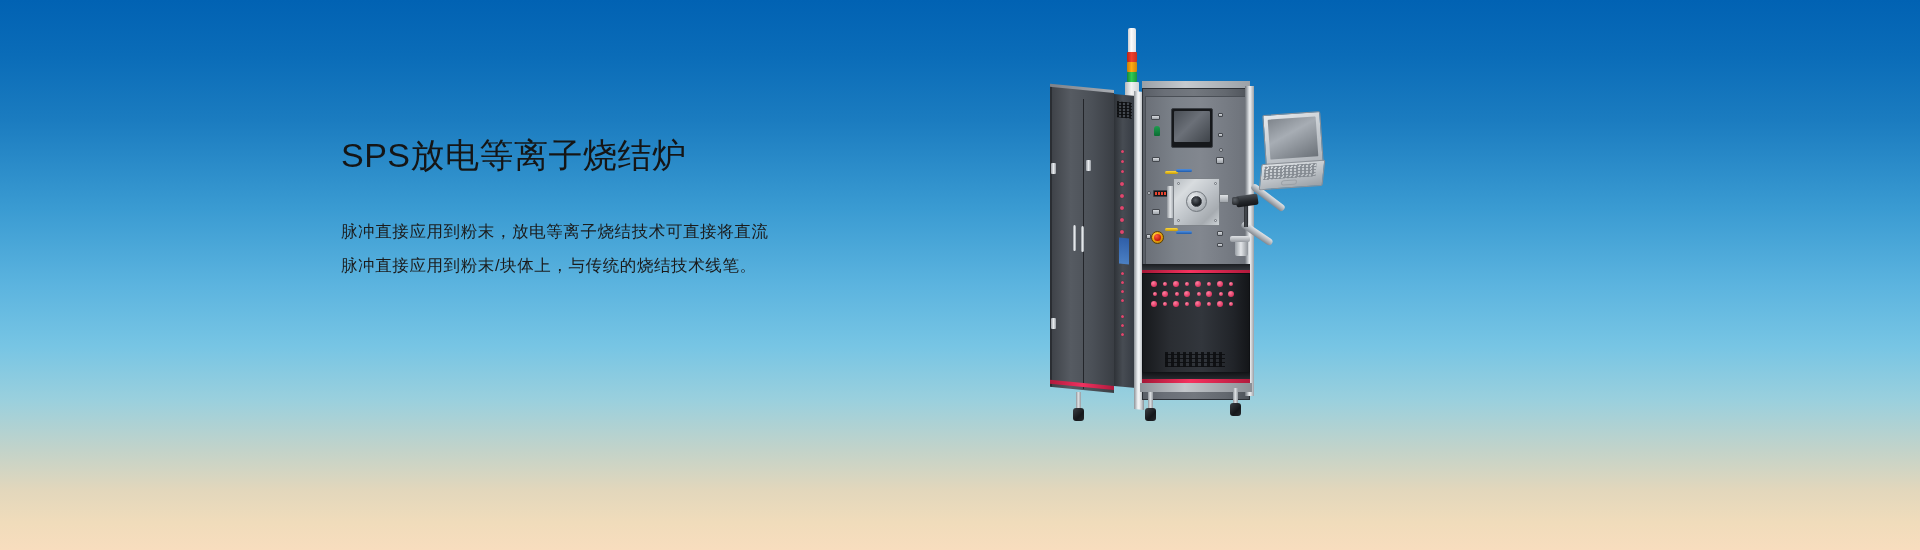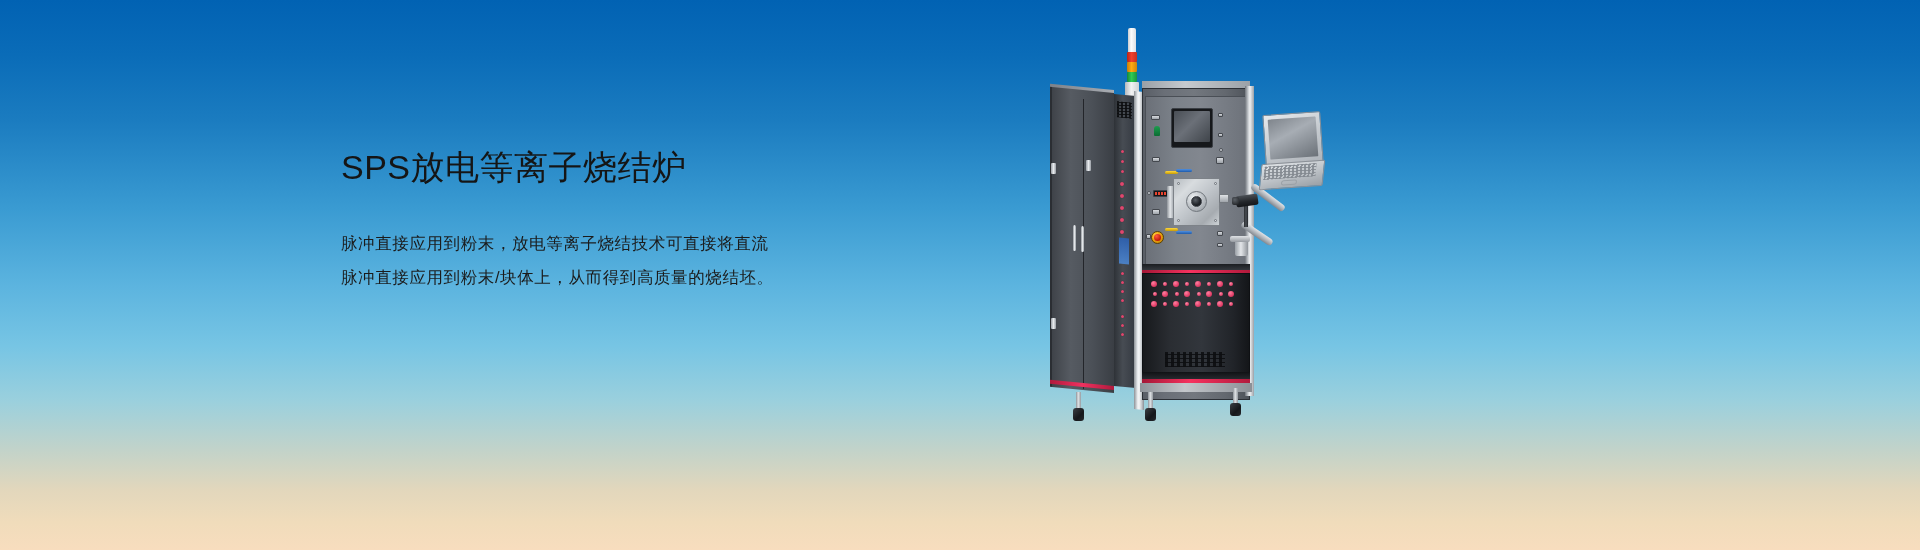--- a/index.html
+++ b/index.html
@@ -26,21 +26,21 @@
       #e2d7bc 89%,
       #f0dcbb 95%,
       #f8ddbe 100%);
     overflow: hidden;
   }
 
   
   #text-block {
     position: absolute;
     left: 341px;
-    top: 147px;
+    top: 135px;
     width: 560px;
   }
   #headline {
     font-size: 34px;
     line-height: 1.2;
     color: #151515;
     font-weight: 400;
     letter-spacing: 0.5px;
     white-space: nowrap;
   }
@@ -460,21 +460,21 @@
 </style>
 </head>
 <body>
 
 <div id="banner">
 
   <div id="text-block">
     <h1 id="headline">SPS放电等离子烧结炉</h1>
     <div id="paragraph">
       <span class="para-line">脉冲直接应用到粉末，放电等离子烧结技术可直接将直流</span>
-      <span class="para-line">脉冲直接应用到粉末/块体上，从而得到高质量的烧结坯。</span>
+      <span class="para-line">脉冲直接应用到粉末/块体上，与传统的烧结技术线笔。</span>
     </div>
   </div>
 
   <div id="machine">
 
     <div id="tower-pole"></div>
     <div class="tower-lamp" id="lamp-red"></div>
     <div class="tower-lamp" id="lamp-amber"></div>
     <div class="tower-lamp" id="lamp-green"></div>
     <div id="tower-base"></div>

